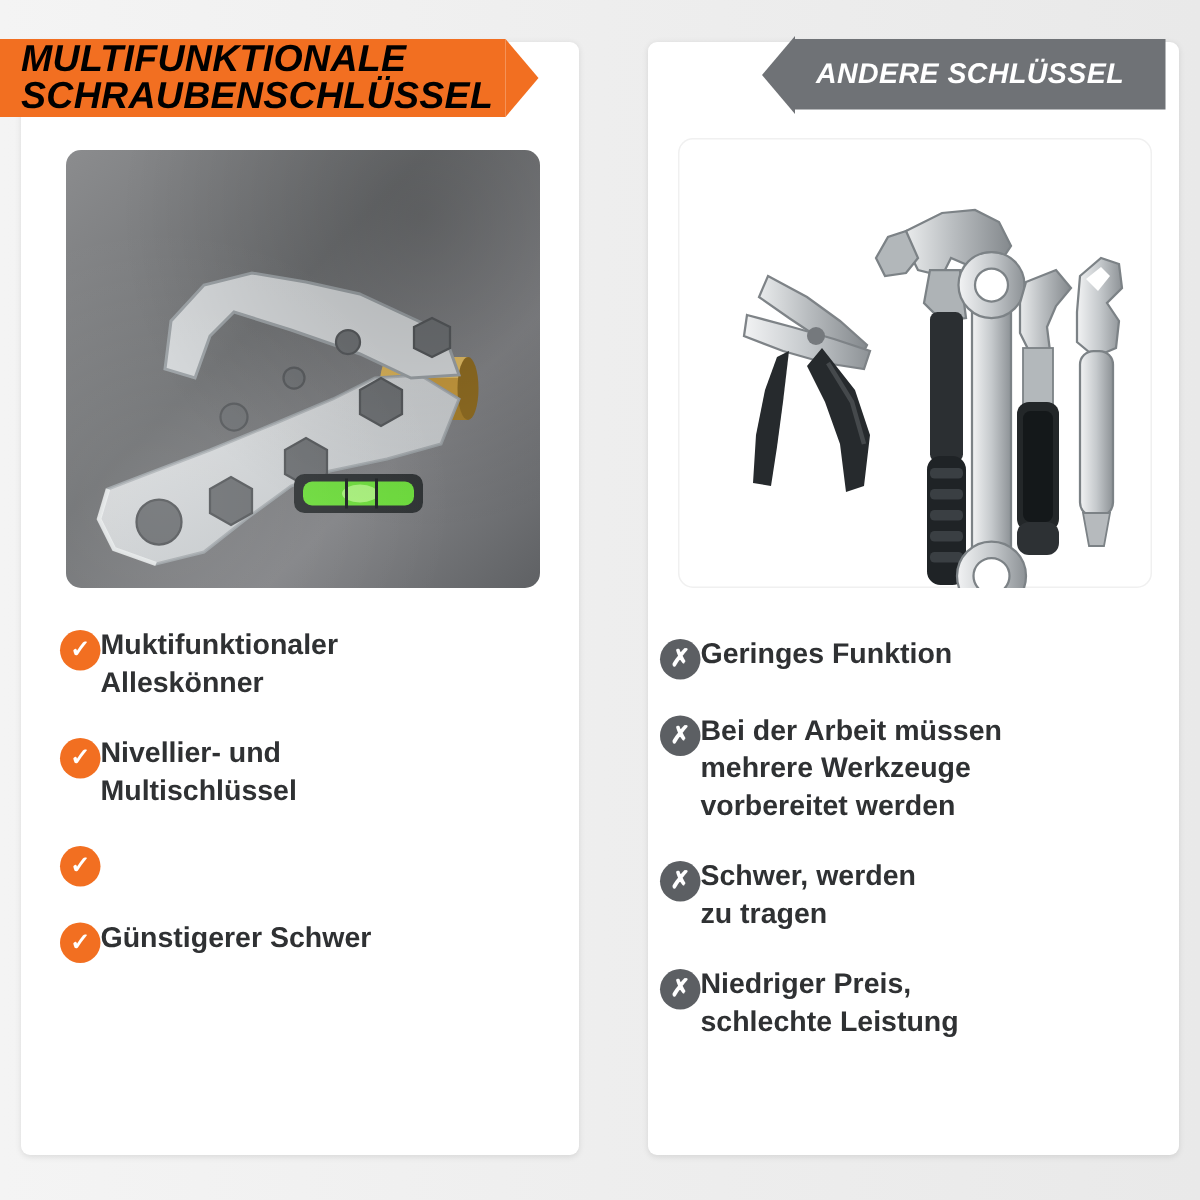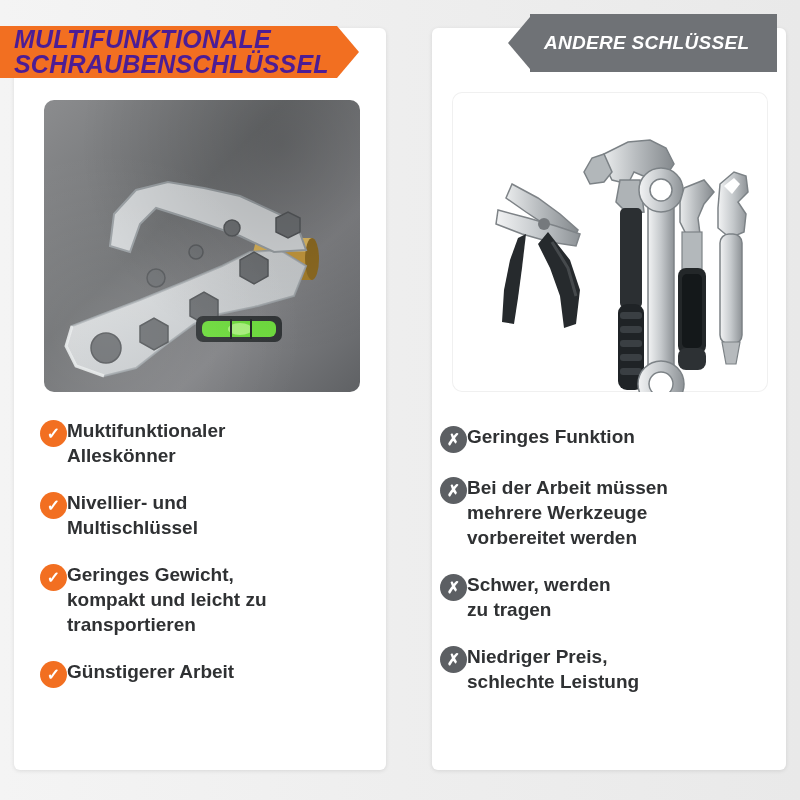--- a/index.html
+++ b/index.html
@@ -44,31 +44,31 @@
   .banner-arrow {
     width: 0; height: 0;
     border-top: 26px solid transparent;
     border-bottom: 26px solid transparent;
   }
 
   .banner-left { left: 0; top: 26px; height: 52px; }
   .banner-left .banner-body { background: #f26f21; }
   .banner-left .banner-arrow { border-left: 22px solid #f26f21; }
   .banner-left .banner-title {
-    color: #4c1d95;
+    color: #000000;
     font-size: 25px;
     font-weight: bold;
     line-height: 25px;
     letter-spacing: 0.2px;
     white-space: pre-line;
     font-style: italic;
     text-transform: uppercase;
   }
 
-  .banner-right { left: 508px; top: 14px; height: 58px; }
+  .banner-right { left: 508px; top: 26px; height: 47px; }
   .banner-right .banner-arrow-left {
     width: 0; height: 0;
     border-top: 26px solid transparent;
     border-bottom: 26px solid transparent;
     border-right: 22px solid #6f7276;
   }
   .banner-right .banner-body { background: #6f7276; padding-right: 28px; }
   .banner-right .banner-title {
     color: #ffffff;
     font-size: 19px;
@@ -220,27 +220,24 @@
       <div class="item-text">Muktifunktionaler
 Alleskönner</div>
     </div>
     <div class="item">
       <div class="badge badge-check">✓</div>
       <div class="item-text">Nivellier- und
 Multischlüssel</div>
     </div>
     <div class="item">
       <div class="badge badge-check">✓</div>
-      <div class="item-text">Geringes Gewicht,
-kompakt und leicht zu
-transportieren</div>
     </div>
     <div class="item">
       <div class="badge badge-check">✓</div>
-      <div class="item-text">Günstigerer Arbeit</div>
+      <div class="item-text">Günstigerer Schwer</div>
     </div>
   </div>
 
   <div class="panel panel-right"></div>
 
   <div class="banner banner-right">
     <div class="banner-arrow-left"></div>
     <div class="banner-body">
       <div class="banner-title">ANDERE SCHLÜSSEL</div>
     </div>

